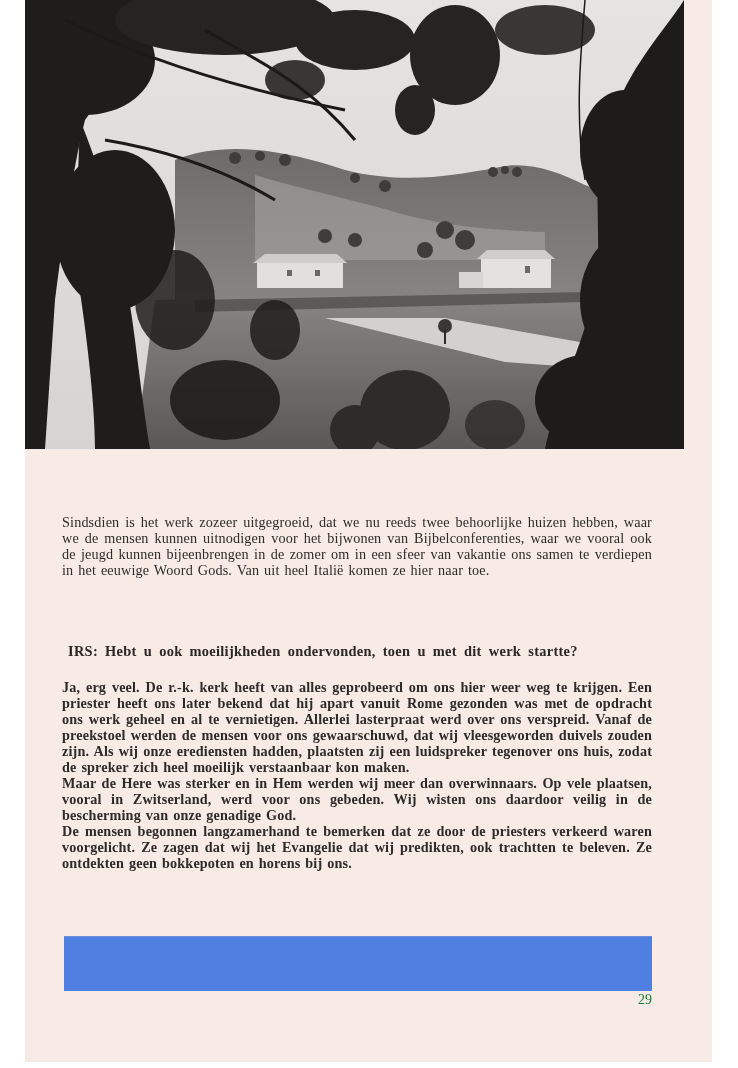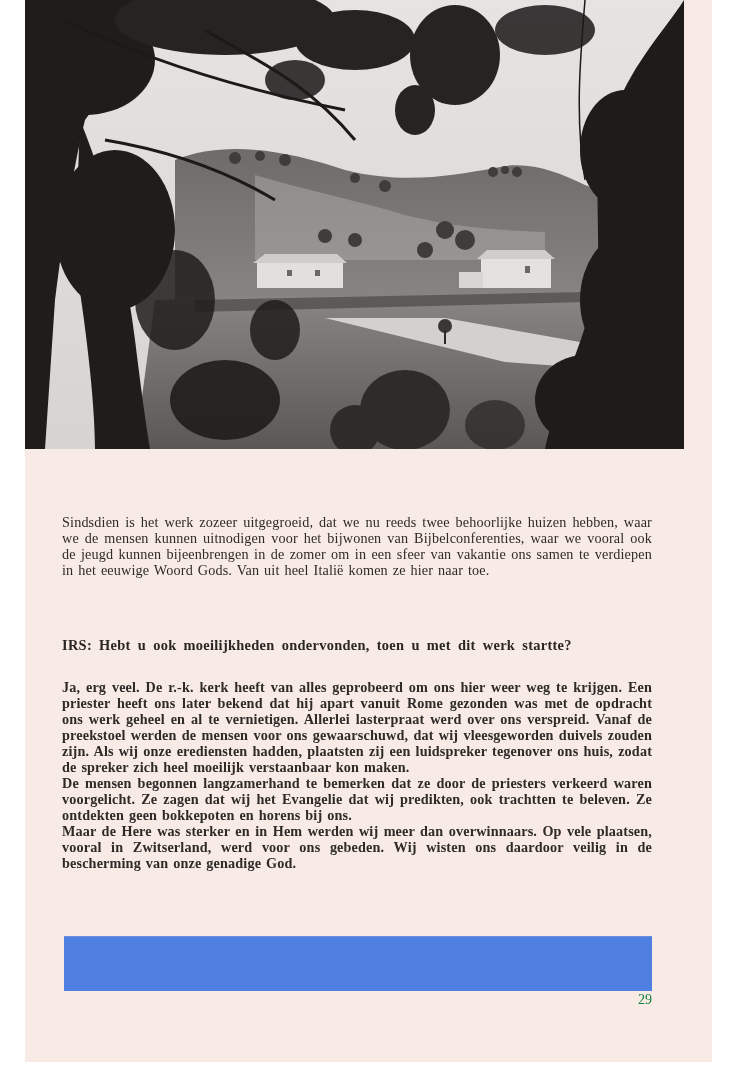--- a/index.html
+++ b/index.html
@@ -52,21 +52,21 @@
     .question {
       position: absolute;
       left: 62px;
       top: 637px;
       width: 590px;
       color: #2a2624;
       font-size: 14.4px;
       font-weight: bold;
       letter-spacing: 0.3px;
       word-spacing: 3.2px;
-      margin: 0;
+      margin: 6px;
     }
     .p2 { top: 679px; font-weight: bold; }
     .blue-band {
       position: absolute;
       left: 64px;
       top: 936px;
       width: 588px;
       height: 54px;
       background: #4f7fe0;
       border-top: 1px solid #6a8fdc;
@@ -188,19 +188,19 @@
 </div>
 
 <div class="body-text p1">
   <p class="para">Sindsdien is het werk zozeer uitgegroeid, dat we nu reeds twee behoorlijke huizen hebben, waar we de mensen kunnen uitnodigen voor het bijwonen van Bijbelconferenties, waar we vooral ook de jeugd kunnen bijeenbrengen in de zomer om in een sfeer van vakantie ons samen te verdiepen in het eeuwige Woord Gods. Van uit heel Italië komen ze hier naar toe.</p>
 </div>
 
 <p class="question">IRS: Hebt u ook moeilijkheden ondervonden, toen u met dit werk startte?</p>
 
 <div class="body-text p2">
   <p class="para">Ja, erg veel. De r.-k. kerk heeft van alles geprobeerd om ons hier weer weg te krijgen. Een priester heeft ons later bekend dat hij apart vanuit Rome gezonden was met de opdracht ons werk geheel en al te vernietigen. Allerlei lasterpraat werd over ons verspreid. Vanaf de preekstoel werden de mensen voor ons gewaarschuwd, dat wij vleesgeworden duivels zouden zijn. Als wij onze erediensten hadden, plaatsten zij een luidspreker tegenover ons huis, zodat de spreker zich heel moeilijk verstaanbaar kon maken.</p>
+  <p class="para">Maar de Here was sterker en in Hem werden wij meer dan overwinnaars. Op vele plaatsen, vooral in Zwitserland, werd voor ons gebeden. Wij wisten ons daardoor veilig in de bescherming van onze genadige God.</p>
   <p class="para">De mensen begonnen langzamerhand te bemerken dat ze door de priesters verkeerd waren voorgelicht. Ze zagen dat wij het Evangelie dat wij predikten, ook trachtten te beleven. Ze ontdekten geen bokkepoten en horens bij ons.</p>
-  <p class="para">Maar de Here was sterker en in Hem werden wij meer dan overwinnaars. Op vele plaatsen, vooral in Zwitserland, werd voor ons gebeden. Wij wisten ons daardoor veilig in de bescherming van onze genadige God.</p>
 </div>
 
 <div class="blue-band"></div>
 
 <div class="page-number">29</div>
 
 </body></html>

